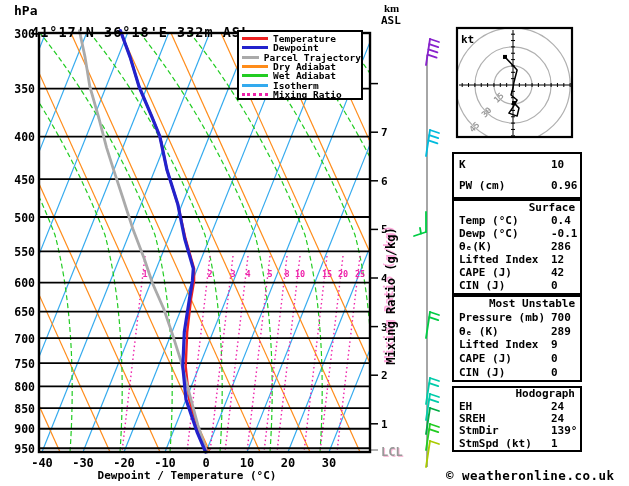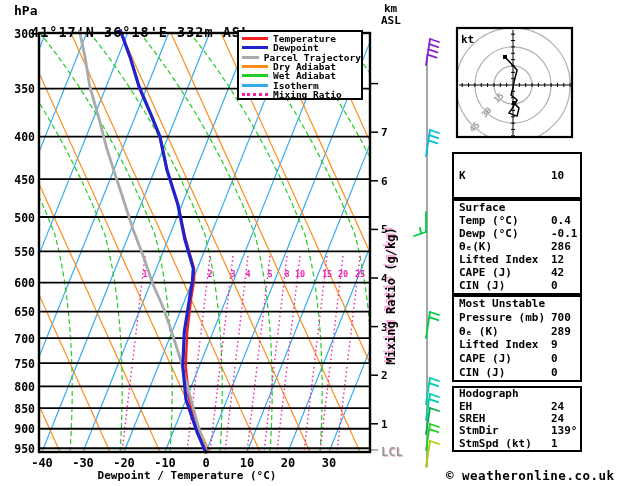--- a/index.html
+++ b/index.html
@@ -12,21 +12,21 @@
   .legend{left:237px;top:30px;width:126px;height:70px;border:2px solid #000;background:#fff;
           box-sizing:border-box;padding:2px 0 0 3px;z-index:3;}
   .legend-row{display:flex;align-items:center;height:9.3px;}
   .legend-swatch{width:26px;margin-right:5px;border-top-width:3px;border-top-color:#000;}
   .legend-label{font-size:9.5px;font-weight:bold;line-height:9px;white-space:pre;}
   
   .info-box{left:452px;width:130px;border:2px solid #000;background:#fff;box-sizing:border-box;
             display:flex;flex-direction:column;justify-content:space-around;padding:0 0 0 5px;}
   .info-row{position:relative;font-size:11px;line-height:12px;white-space:pre;}
   .info-row .val{position:absolute;left:92px;top:0;}
-  .info-header{text-align:left;padding-right:5px;}
+  .info-header{text-align:right;padding-right:5px;}
   .vert-label{transform:rotate(-90deg);text-align:center;}
 </style>
 </head>
 <body>
 
 <div class="page">
 
   <svg id="chart" width="629" height="486">
       <defs>
         <clipPath id="plotclip">
@@ -265,21 +265,21 @@
           <rect x="502.999" y="54.93299999999999" width="4" height="4" fill="#000"></rect>
           <rect x="512.016" y="101.03399999999999" width="4" height="4" fill="#000"></rect>
         </g>
         <text font-family="&quot;DejaVu Sans Mono&quot;,monospace" font-weight="bold" x="461" y="43" font-size="11">kt</text>
         <rect x="457" y="28" width="115" height="109" fill="none" stroke="#000" stroke-width="2.2"></rect>
       </g>
     </svg>
 
   <div class="abs mono" style="left:14px;top:3px;font-size:13px;">hPa</div>
   <div class="abs mono" style="left:31px;top:3px;font-size:13.5px;letter-spacing:1px;margin-top:21px;">41°17'N 36°18'E 332m ASL</div>
-  <div class="abs mono" style="left:384px;top:2px;font-size:11px;">km</div>
+  <div class="abs mono" style="left:384px;top:2px;font-size:11px;font-family:Liberation Serif, serif;">km</div>
   <div class="abs mono" style="left:381px;top:14px;font-size:11px;">ASL</div>
   <div class="abs mono" style="left:37px;top:469px;width:300px;text-align:center;font-size:11px;">Dewpoint / Temperature (°C)</div>
   <div class="abs mono vert-label" style="left:291px;top:289px;width:200px;font-size:12px;color:#000;text-shadow:2px -2px 0 #ffaadd;">Mixing Ratio (g/kg)</div>
   <div class="abs mono" style="left:381px;top:445px;font-size:12px;color:#999;text-shadow:1px 1px 0 #f9bcd8;">LCL</div>
   <div class="abs legend" id="legend">
       <div class="legend-row">
         <div class="legend-swatch" style="border-top-style: solid; border-top-color: rgb(238, 34, 34);"></div>
         <span class="legend-label">Temperature</span>
       </div>
       <div class="legend-row">
@@ -304,19 +304,19 @@
       </div>
       <div class="legend-row">
         <div class="legend-swatch" style="border-top-style: dotted; border-top-color: rgb(238, 34, 170);"></div>
         <span class="legend-label">Mixing Ratio</span>
       </div>
     </div>
 
   <div class="abs mono" style="left:446px;top:468px;font-size:12.5px;letter-spacing:0.5px;">© weatheronline.co.uk</div>
 
   <div id="info-panel">
-      <div class="abs info-box mono" style="top: 152px; height: 47px;"><div class="info-row"><span>K</span><span class="val">10</span></div></div>
+      <div class="abs info-box mono" style="top: 152px; height: 47px;"><div class="info-row"><span>K</span><span class="val">10</span></div><div class="info-row"><span>PW (cm)</span><span class="val">0.96</span></div></div>
       <div class="abs info-box mono" style="top: 199px; height: 96px;"><div class="info-row info-header">Surface</div><div class="info-row"><span>Temp (°C)</span><span class="val">0.4</span></div><div class="info-row"><span>Dewp (°C)</span><span class="val">-0.1</span></div><div class="info-row"><span>θₑ(K)</span><span class="val">286</span></div><div class="info-row"><span>Lifted Index</span><span class="val">12</span></div><div class="info-row"><span>CAPE (J)</span><span class="val">42</span></div><div class="info-row"><span>CIN (J)</span><span class="val">0</span></div></div>
       <div class="abs info-box mono" style="top: 295px; height: 87px;"><div class="info-row info-header">Most Unstable</div><div class="info-row"><span>Pressure (mb)</span><span class="val">700</span></div><div class="info-row"><span>θₑ (K)</span><span class="val">289</span></div><div class="info-row"><span>Lifted Index</span><span class="val">9</span></div><div class="info-row"><span>CAPE (J)</span><span class="val">0</span></div><div class="info-row"><span>CIN (J)</span><span class="val">0</span></div></div>
       <div class="abs info-box mono" style="top: 386px; height: 66px;"><div class="info-row info-header">Hodograph</div><div class="info-row"><span>EH</span><span class="val">24</span></div><div class="info-row"><span>SREH</span><span class="val">24</span></div><div class="info-row"><span>StmDir</span><span class="val">139°</span></div><div class="info-row"><span>StmSpd (kt)</span><span class="val">1</span></div></div>
     </div>
 
 </div>
 
 </body></html>

